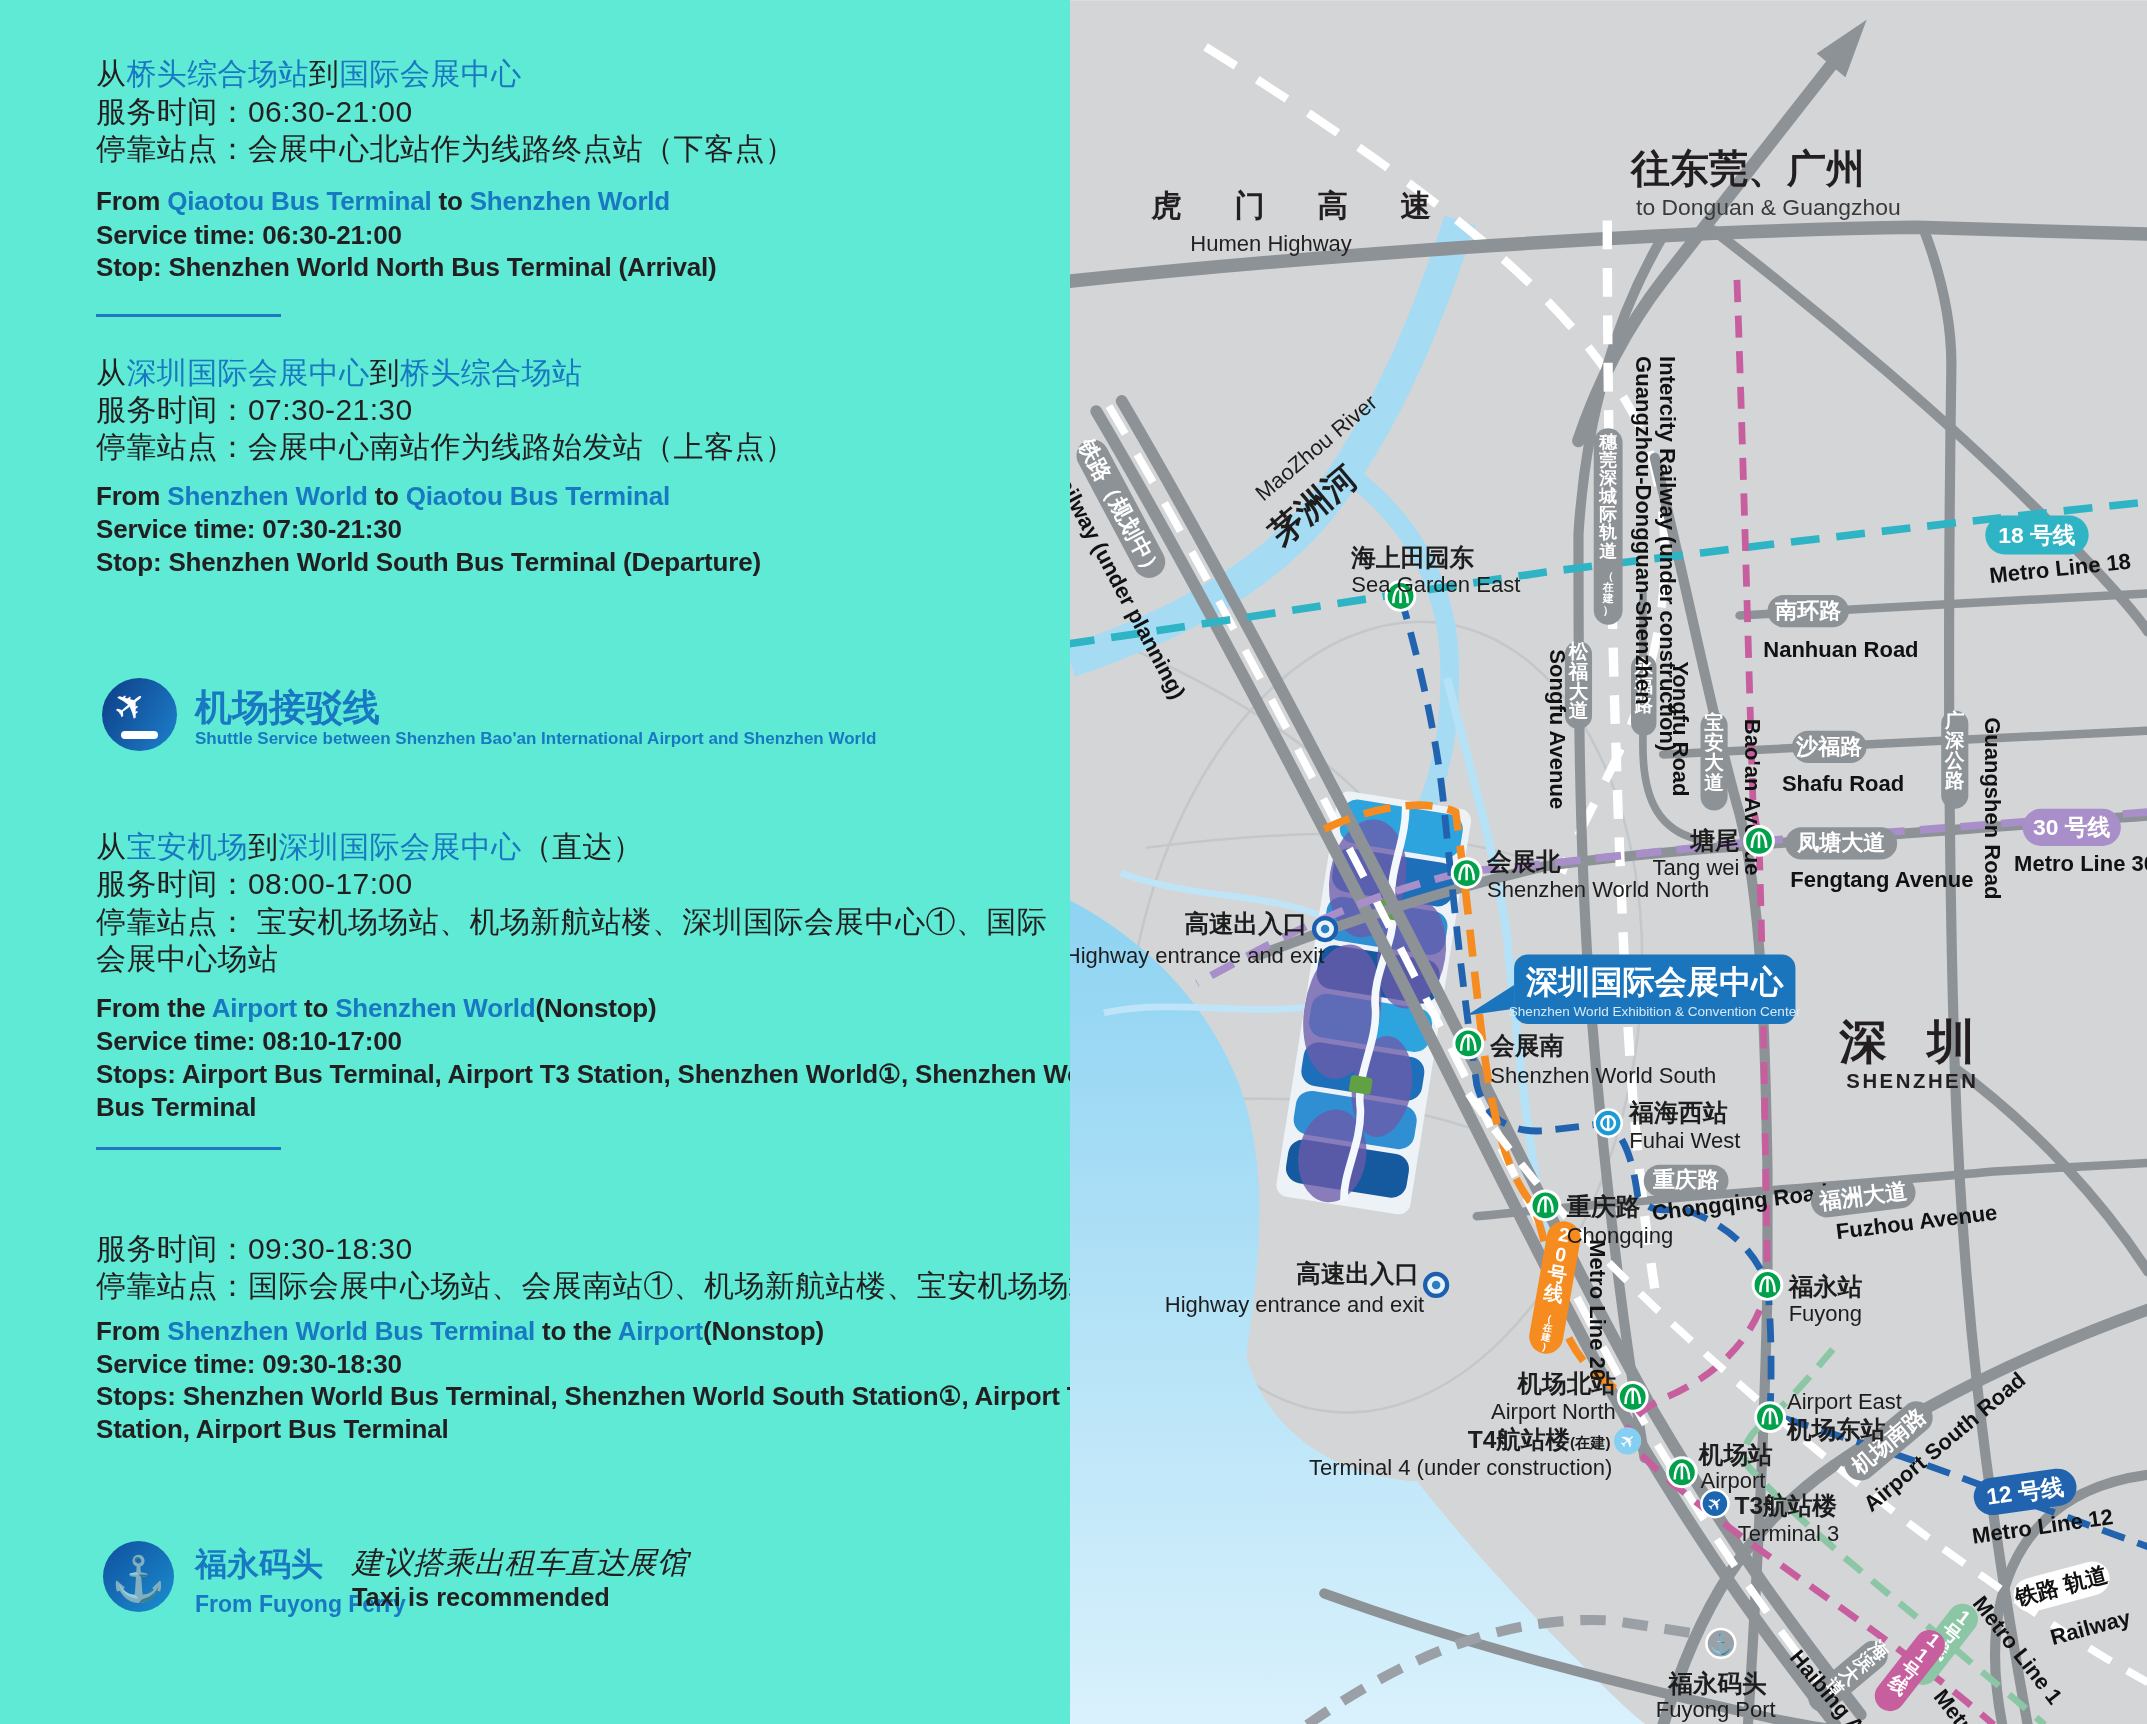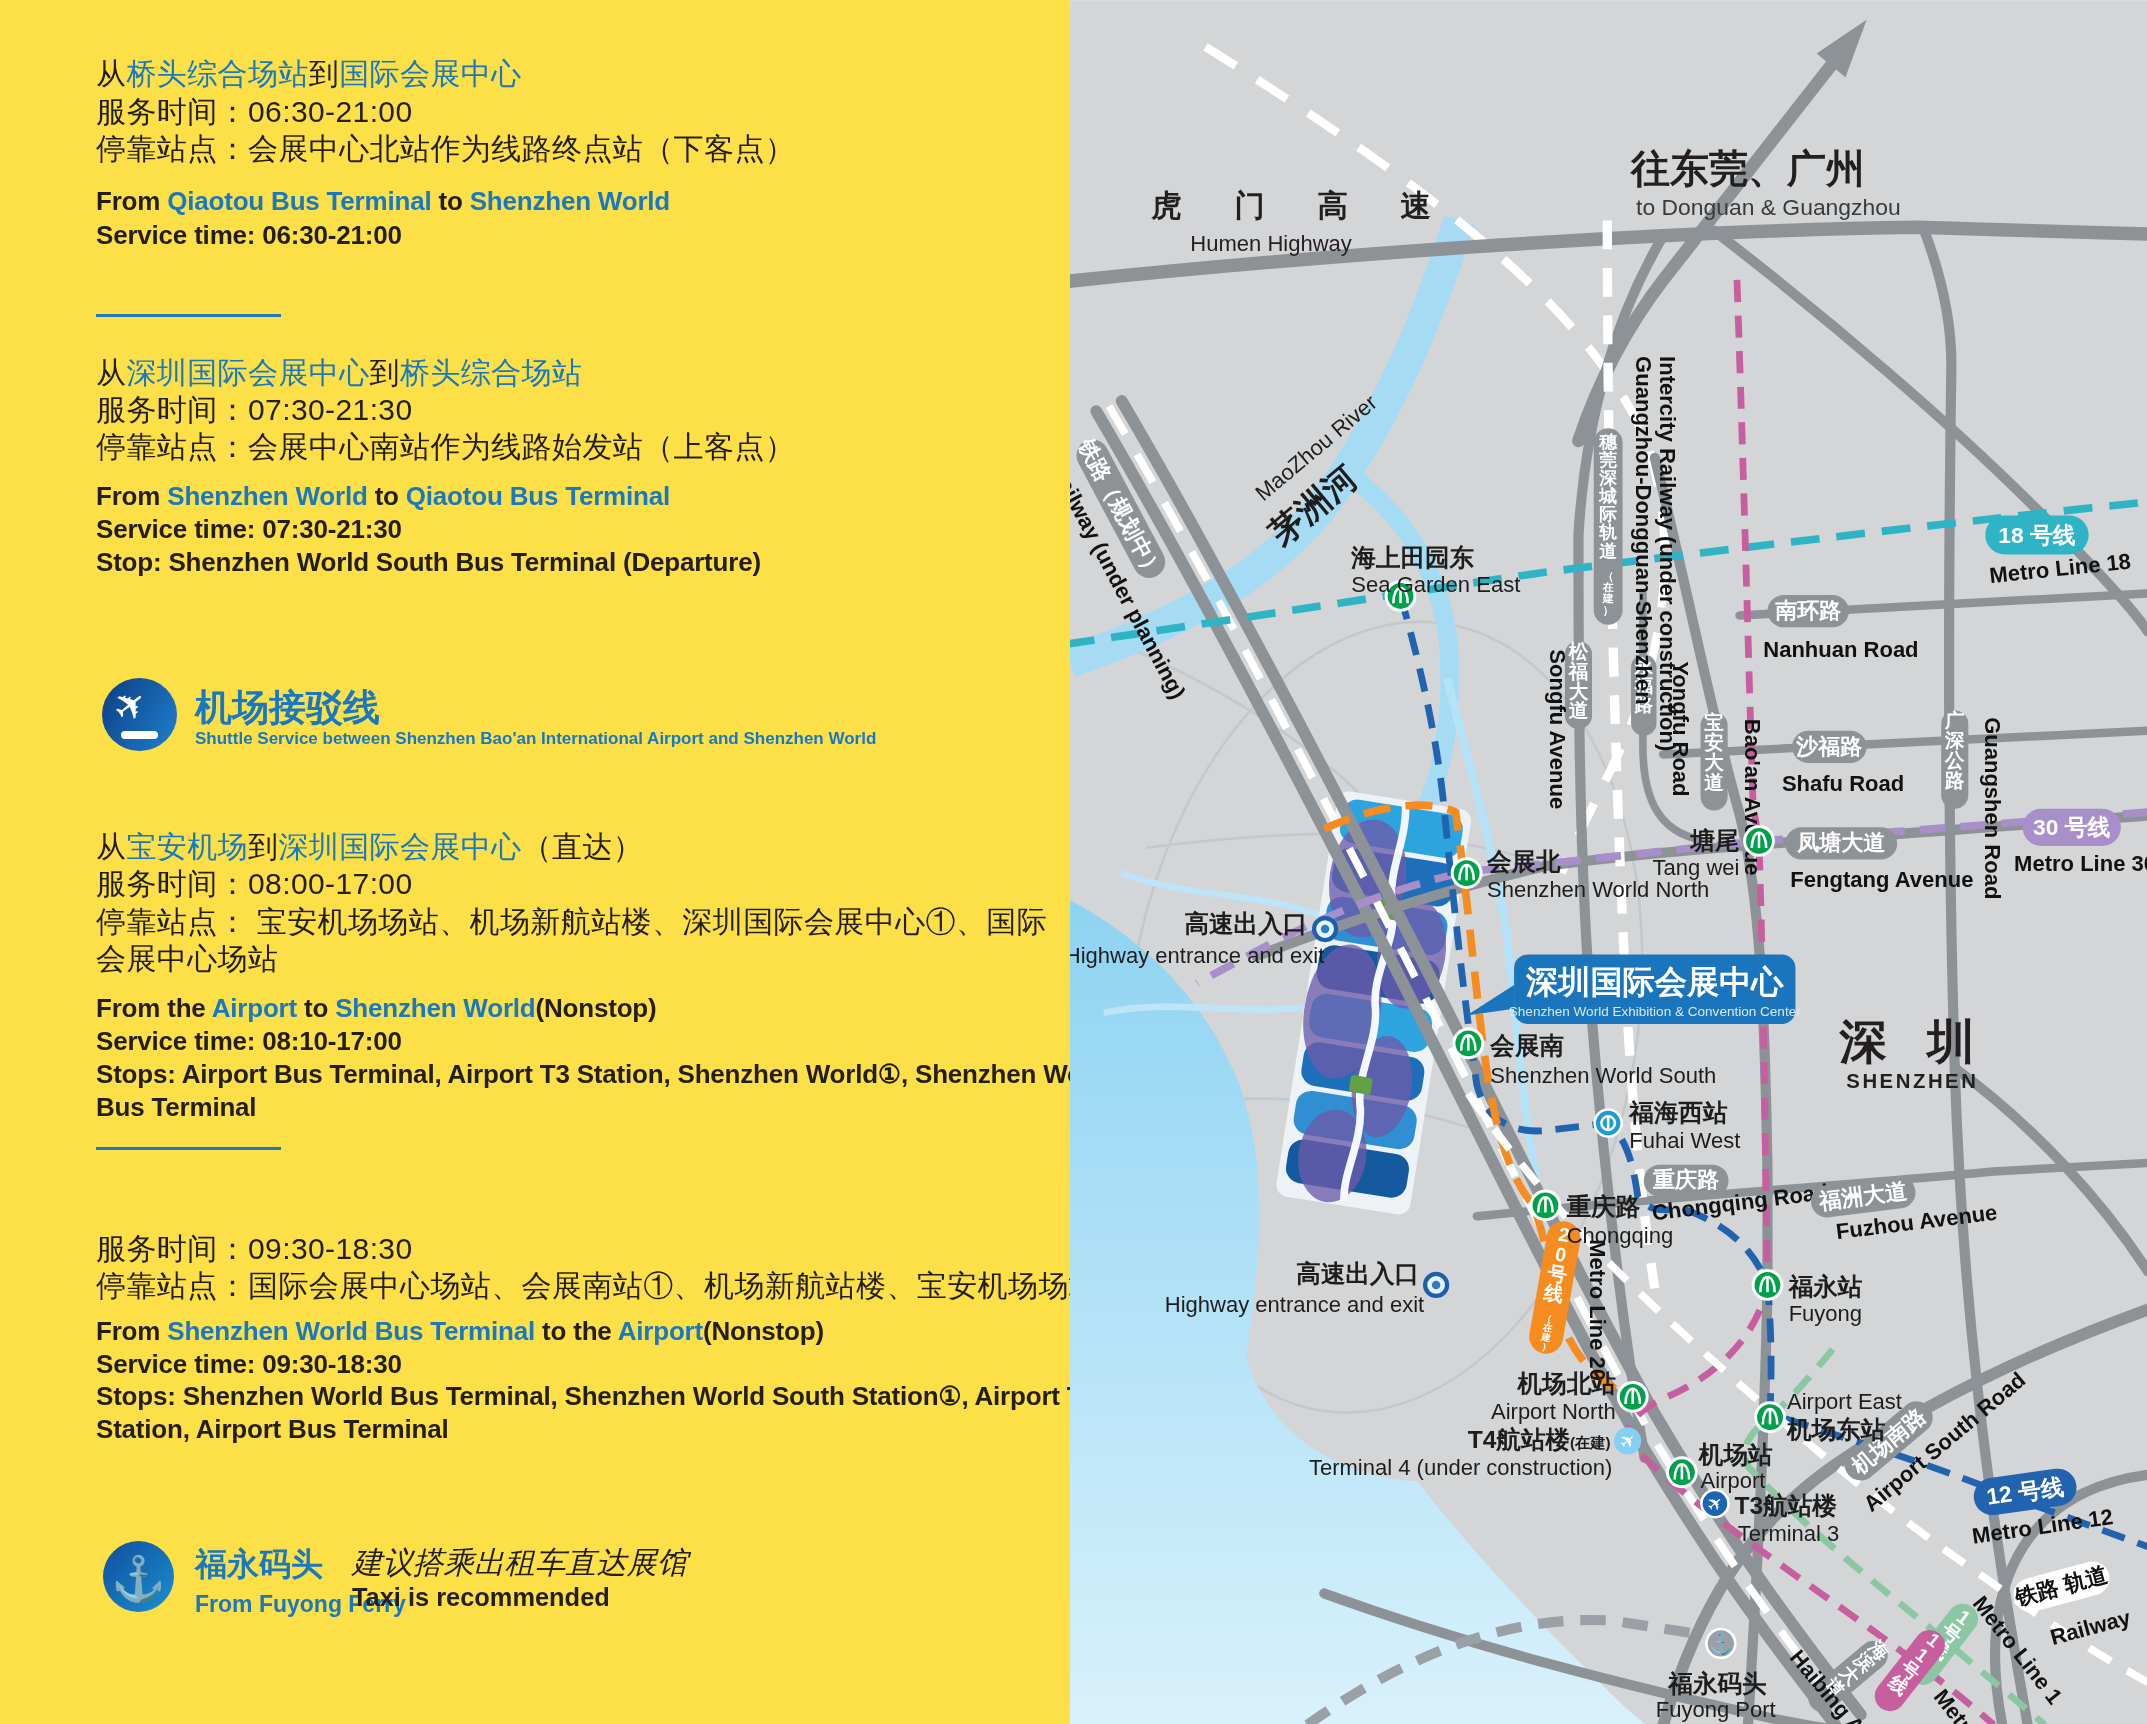--- a/index.html
+++ b/index.html
@@ -1,18 +1,18 @@
 <!DOCTYPE html>
 <html style="font-size:13.6px"><head>
 <meta charset="utf-8">
 <style>
   html,body{margin:0;padding:0;}
   #page{position:relative;width:2148px;height:1725px;background:#ffffff;overflow:hidden;
         font-family:"Liberation Sans",sans-serif;}
-  .panel{position:absolute;left:0;top:0;width:1070px;height:1725px;background:#fde047;}
+  .panel{position:absolute;left:0;top:0;width:1070px;height:1725px;background:#5eead4;}
   .panel p{position:absolute;left:96px;margin:0;white-space:nowrap;}
   .zh{font-size:30px;color:#231f20;letter-spacing:0.4px;}
   .en{font-size:26px;font-weight:bold;color:#231f20;letter-spacing:-0.2px;}
   .bl{color:#1878c2;}
   .hr{position:absolute;left:96px;width:185px;height:2.5px;background:#2079c0;}
   .air-icon{position:absolute;left:102px;top:678px;width:75px;height:73px;border-radius:50%;
             background:linear-gradient(120deg,#0d3d85,#1e80cd);}
   .air-icon .pl{position:absolute;left:12px;top:5.1px;font-size:39px;color:#fff;transform:rotate(-38deg);}
   .air-icon .bar{position:absolute;left:18.6px;bottom:12px;width:37px;height:7.6px;background:#fff;border-radius:4.2px;}
   .air-title{position:absolute;left:195px;top:683px;font-size:37px;font-weight:bold;color:#1878c2;}
@@ -40,20 +40,21 @@
 
 <div id="page">
 
   <div class="panel">
 
     <p class="zh" style="top:54px"><span>从</span><span class="bl">桥头综合场站</span><span>到</span><span class="bl">国际会展中心</span></p>
     <p class="zh" style="top:92px">服务时间：06:30-21:00</p>
     <p class="zh" style="top:129px">停靠站点：会展中心北站作为线路终点站（下客点）</p>
     <p class="en" style="top:186px"><span>From </span><span class="bl">Qiaotou Bus Terminal</span><span> to </span><span class="bl">Shenzhen World</span></p>
     <p class="en" style="top:220px">Service time: 06:30-21:00</p>
+    <p class="en" style="top:252px">Stop: Shenzhen World North Bus Terminal (Arrival)</p>
 
     <div class="hr" style="top:314px"></div>
 
     <p class="zh" style="top:353px"><span>从</span><span class="bl">深圳国际会展中心</span><span>到</span><span class="bl">桥头综合场站</span></p>
     <p class="zh" style="top:390px">服务时间：07:30-21:30</p>
     <p class="zh" style="top:427px">停靠站点：会展中心南站作为线路始发站（上客点）</p>
     <p class="en" style="top:481px"><span>From </span><span class="bl">Shenzhen World</span><span> to </span><span class="bl">Qiaotou Bus Terminal</span></p>
     <p class="en" style="top:514px">Service time: 07:30-21:30</p>
     <p class="en" style="top:547px">Stop: Shenzhen World South Bus Terminal (Departure)</p>
 

